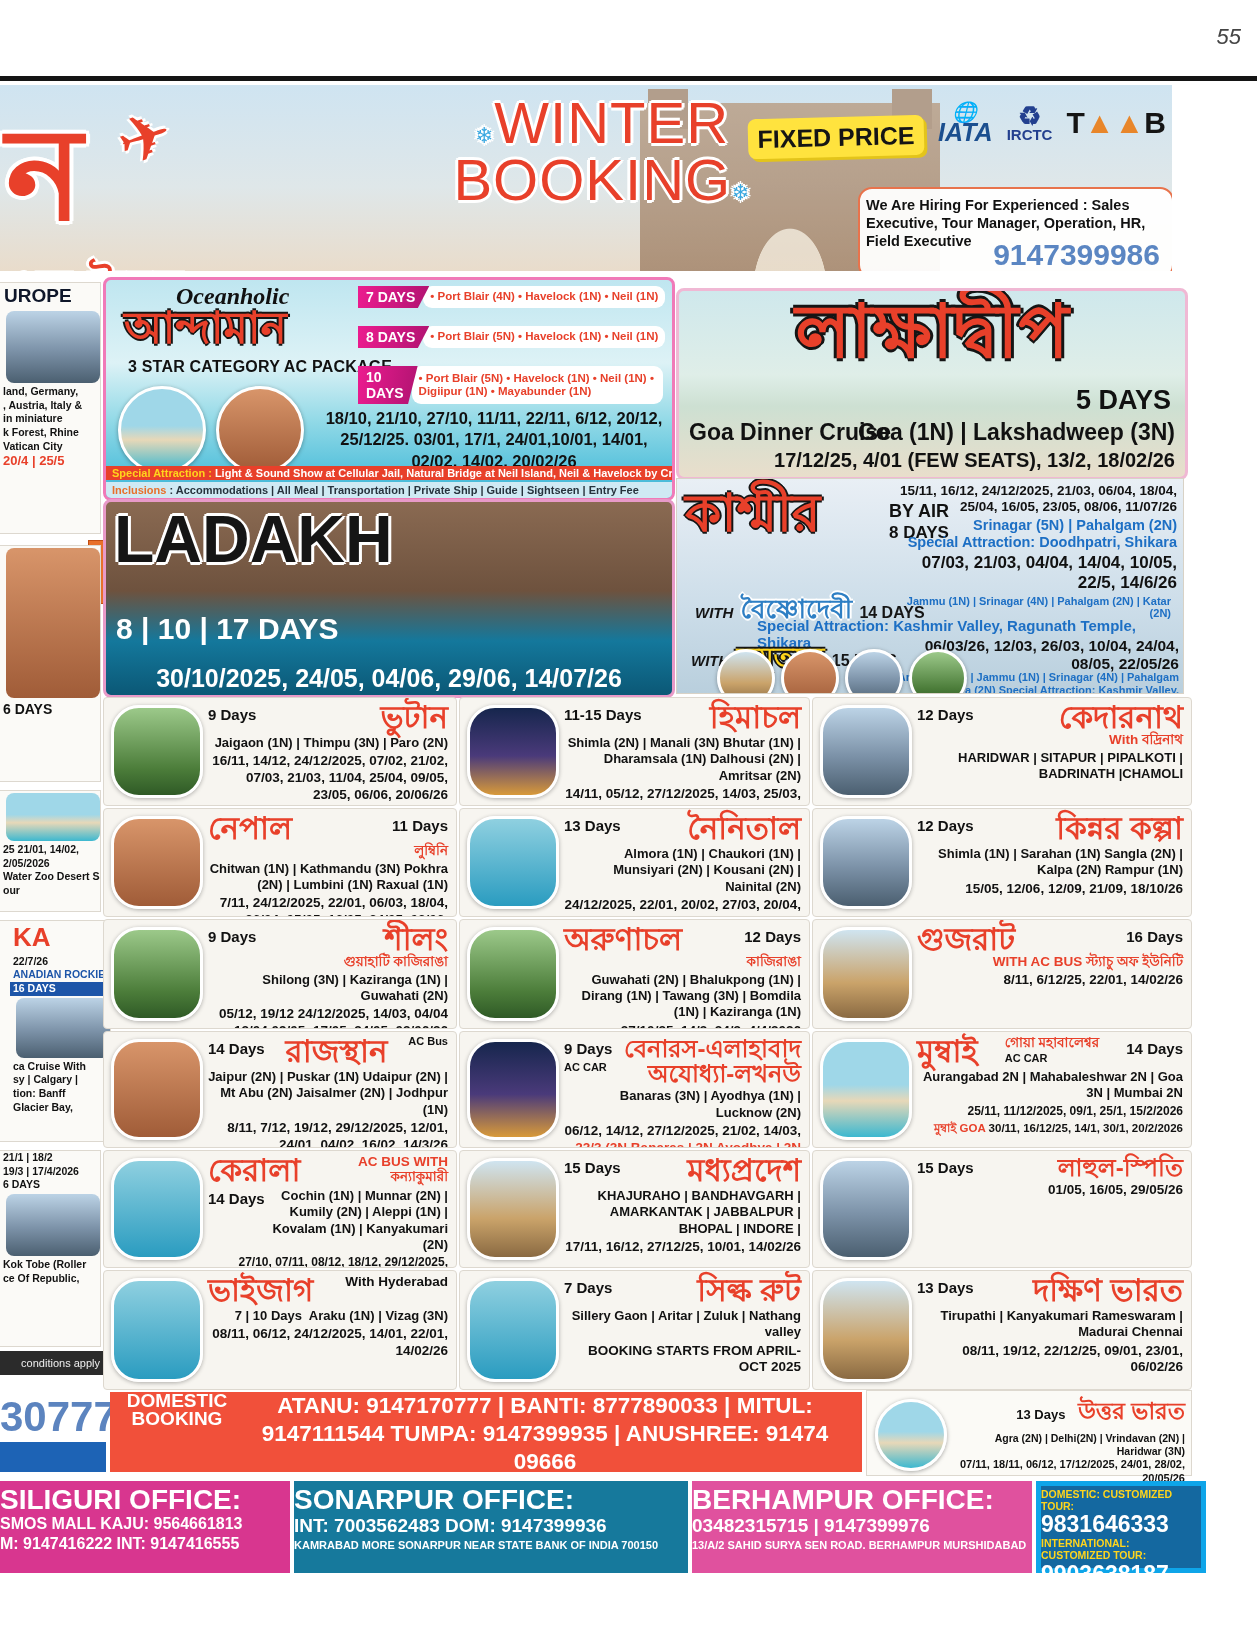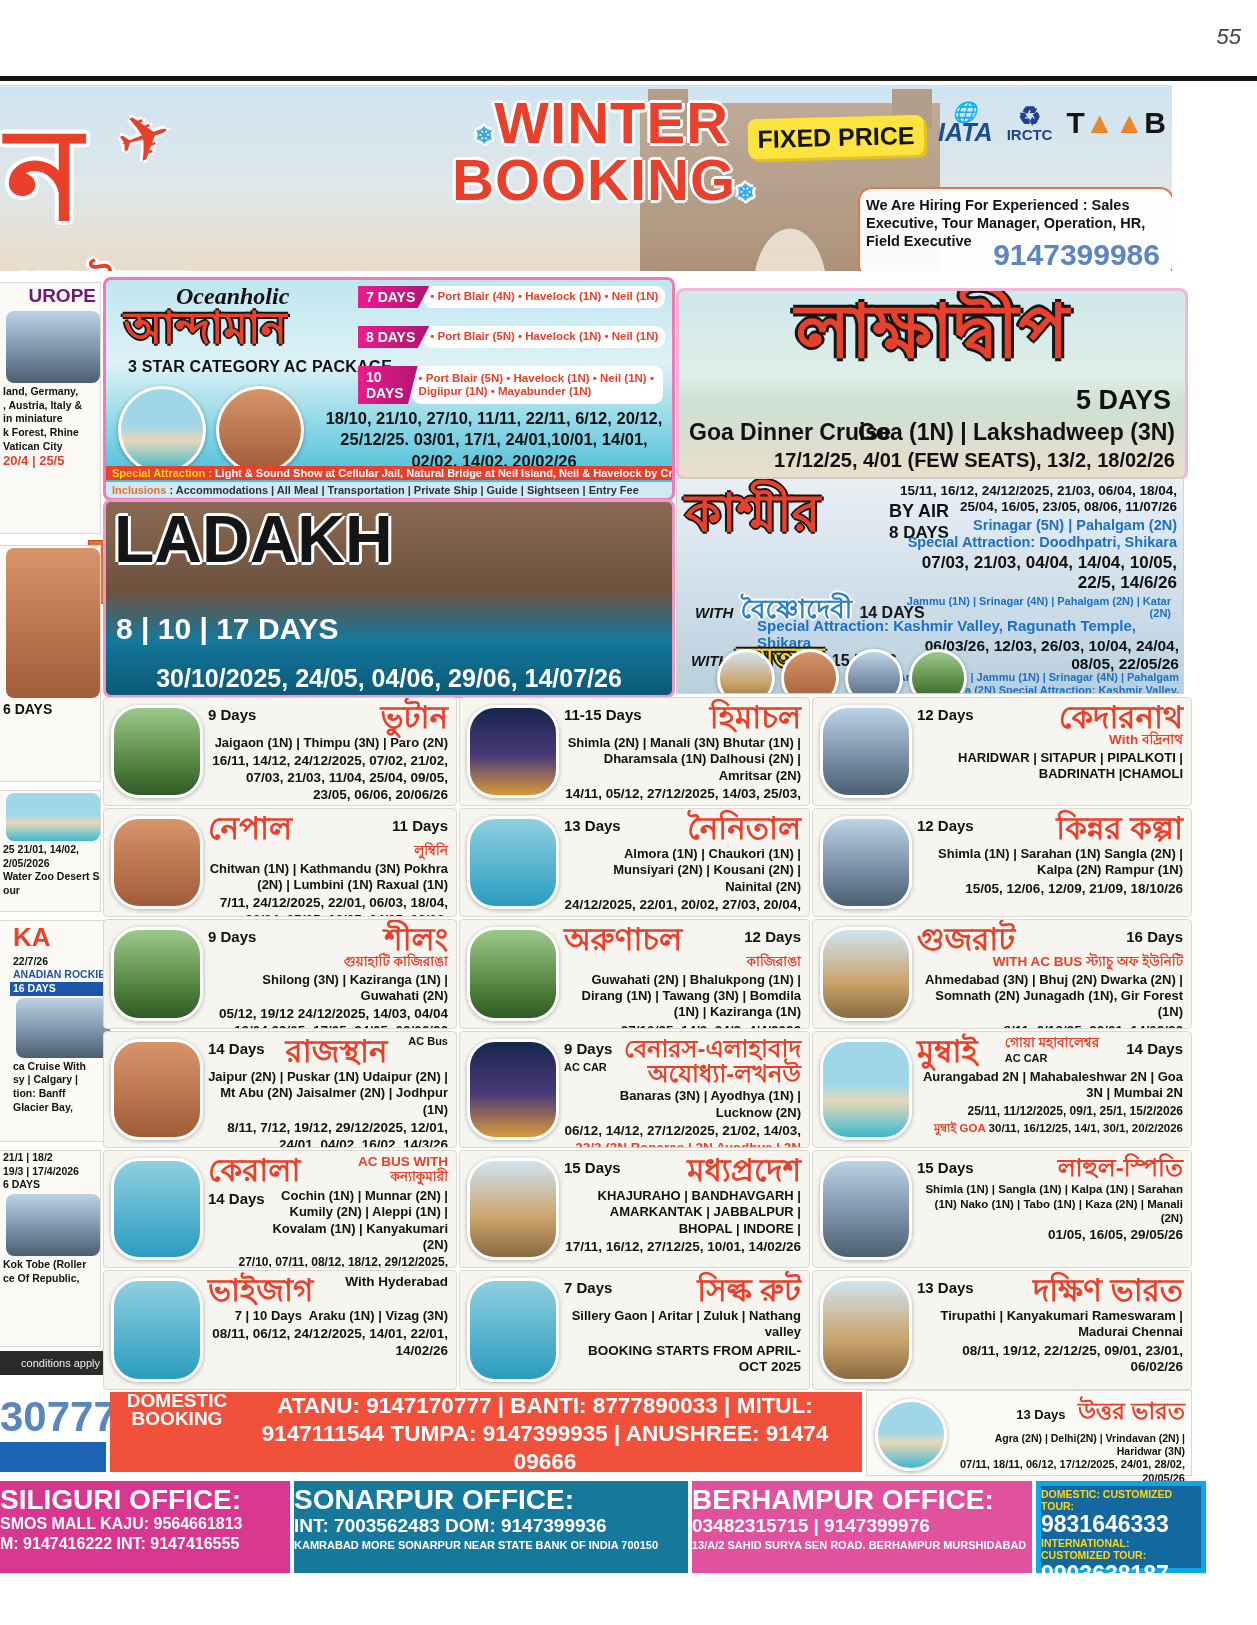--- a/index.html
+++ b/index.html
@@ -16,40 +16,40 @@
         background:radial-gradient(ellipse 62px 105px at 50% 112%, rgba(236,225,208,.95) 59%, transparent 60%),
                    linear-gradient(180deg,#b7977a,#9a7a5f);}
   .gate:before,.gate:after{content:"";position:absolute;top:-14px;width:40px;height:40px;background:#a8876b;}
   .gate:before{left:8px;} .gate:after{right:8px;}
   .logoN{left:6px;top:26px;font-size:128px;line-height:1;font-weight:800;color:#e8402a;
          text-shadow:-4px 0 #fff,4px 0 #fff,0 -4px #fff,0 4px #fff,-3px -3px #fff,3px 3px #fff,-3px 3px #fff,3px -3px #fff;}
   .logoPlane{left:118px;top:16px;font-size:64px;color:#e8402a;transform:rotate(-18deg);
          text-shadow:-3px 0 #fff,3px 0 #fff,0 -3px #fff,0 3px #fff;}
   .logoSub{left:0px;top:168px;font-size:46px;font-weight:800;color:#e8402a;letter-spacing:1px;
          text-shadow:-3px 0 #fff,3px 0 #fff,0 -3px #fff,0 3px #fff,-2px -2px #fff,2px 2px #fff;}
-  .wb{left:452px;top:10px;width:300px;text-align:center;font-weight:700;font-size:58px;line-height:.98;
+  .wb{left:452px;top:10px;width:300px;text-align:center;font-weight:400;font-size:58px;line-height:.98;
       color:#e8402a;letter-spacing:1px;
       text-shadow:-3px 0 #fff,3px 0 #fff,0 -3px #fff,0 3px #fff,-2px -2px #fff,2px 2px #fff;}
   .flake{color:#3aa8e0;font-size:22px;}
   .fixed{left:748px;top:32px;width:176px;height:40px;background:#ffe33e;border-radius:8px;
          transform:rotate(-1.5deg);display:flex;align-items:center;justify-content:center;
          font-weight:800;font-size:25px;color:#151515;box-shadow:3px 3px 0 #e3c41a;}
   .brandlogos{left:938px;top:18px;width:225px;display:flex;gap:14px;align-items:center;}
   .iata{color:#1b4f8f;font-weight:800;font-size:25px;font-style:italic;text-align:center;line-height:.9;}
   .iata .gl{font-size:20px;display:block;}
   .irctc{color:#23408f;font-weight:800;font-size:15px;text-align:center;line-height:.9;}
   .irctc .ring{display:block;font-size:26px;}
   .taab{font-weight:800;font-size:30px;color:#151515;}
   .taab i{color:#e8862a;font-style:normal;}
   .hiring{left:858px;top:102px;width:300px;height:74px;background:rgba(255,255,255,.95);
           border:2px solid #e8734c;border-radius:14px;padding:7px 6px;font-weight:700;font-size:14.5px;line-height:1.25;}
   .hphone{position:absolute;right:12px;bottom:4px;color:#5b86c2;font-size:30px;font-weight:800;}
   
   .side{left:0;width:100px;background:#fbfaf7;border:1px solid #ddd8cf;border-left:none;overflow:hidden;}
-  .side .hd{color:#701a75;font-weight:800;font-size:19px;text-align:right;padding:2px 4px;}
+  .side .hd{color:#0f172a;font-weight:800;font-size:19px;text-align:left;padding:2px 4px;}
   .side .ln{font-size:10.5px;font-weight:700;text-align:left;padding:0 3px;line-height:1.3;white-space:nowrap;}
   .side .red{color:#e8402a;font-weight:800;font-size:26px;}
   .side .blu{color:#1d55a8;}
   .sthumb{margin:2px 0 2px 6px;height:72px;border-radius:8px;}
   .orangetab{left:88px;top:540px;width:15px;height:62px;background:#e8702a;border:1px solid #c24e12;}
   .condapply{left:0;top:1351px;width:100px;height:24px;background:#2b2b2b;color:#eee;
              font-size:11px;display:flex;align-items:center;justify-content:flex-end;padding-right:4px;}
   
   .box{border-radius:8px;}
   #andaman{left:103px;top:277px;width:566px;height:218px;border:3px solid #f07ab8;overflow:hidden;
@@ -397,21 +397,20 @@
     </div>
   </div>
   <div class="abs cell c3 r3">
     <div class="thumb phD"></div>
     <div class="cbody">
         <div class="chead">
       <span class="ctitle">গুজরাট</span>
       <span class="cdays">16 Days</span>
         </div>
       <div class="cwith">WITH AC BUS স্ট্যাচু অফ ইউনিটি</div>
-      <div class="croute">Ahmedabad (3N) | Bhuj (2N) Dwarka (2N) | Somnath (2N) Junagadh (1N), Gir Forest (1N)</div>
       <div class="cdates">8/11, 6/12/25, 22/01, 14/02/26</div>
     </div>
   </div>
 
   <div class="abs cell c1 r4">
     <div class="thumb phF"></div>
     <div class="cbody">
         <div class="chead">
       <span class="cdays">14 Days</span>
       <span class="ctitle">রাজস্থান</span>
@@ -471,21 +470,20 @@
       <div class="cdates">17/11, 16/12, 27/12/25,  10/01, 14/02/26</div>
     </div>
   </div>
   <div class="abs cell c3 r5">
     <div class="thumb phC"></div>
     <div class="cbody">
         <div class="chead">
       <span class="cdays">15 Days</span>
       <span class="ctitle sm">লাহুল-স্পিতি</span>
         </div>
-      <div class="croute" style="font-size:11.5px;">Shimla (1N) | Sangla (1N) | Kalpa (1N) | Sarahan (1N) Nako (1N) | Tabo (1N) | Kaza (2N) | Manali (2N)</div>
       <div class="cdates">01/05, 16/05, 29/05/26</div>
     </div>
   </div>
 
   <div class="abs cell c1 r6">
     <div class="thumb phE"></div>
     <div class="cbody">
         <div class="chead">
       <span class="ctitle">ভাইজাগ</span>
       <span class="cwith" style="color:#111;">With Hyderabad</span>

